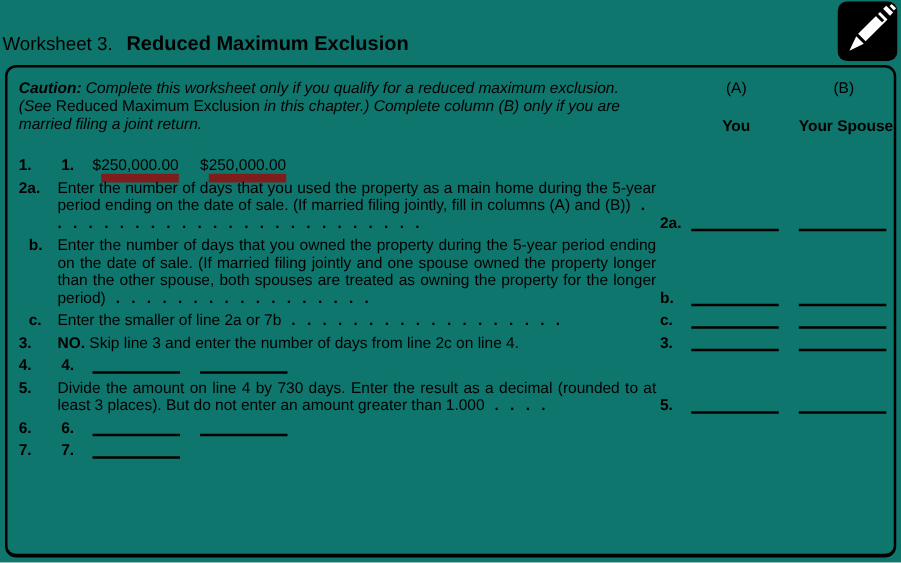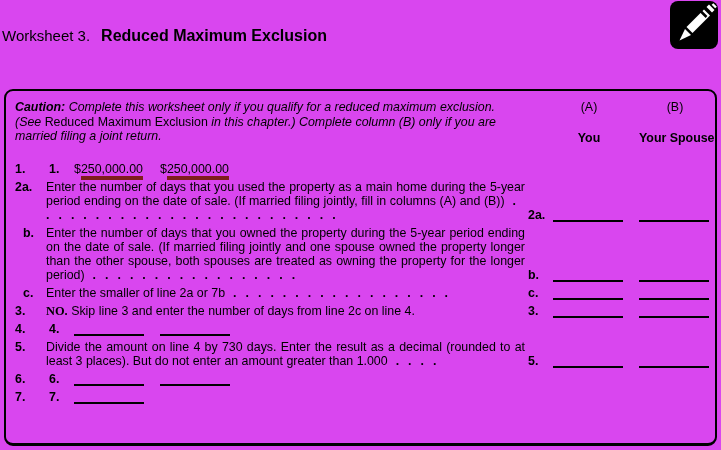--- a/index.html
+++ b/index.html
@@ -1,33 +1,33 @@
 <!DOCTYPE html>
 <html><head>
 <meta charset="utf-8">
 <style>
   * { margin: 0; padding: 0; box-sizing: border-box; }
   html, body { background: #fff; }
   .page {
     position: relative;
     width: 721px; height: 450px;
-    background: #d946ef; color: #000;
+    background: #0f766e; color: #000;
     font-family: "Liberation Sans", sans-serif;
     overflow: hidden;
   }
   .title {
     position: absolute; left: 2px; top: 27px;
     font-size: 15px; white-space: nowrap;
   }
   .title .t-name { font-weight: bold; font-size: 16px; margin-left: 11px; }
   .pencil-box { position: absolute; top: 1px; right: 3px; width: 48px; height: 48px; }
   .box {
     position: absolute; left: 4px; right: 4px; top: 52px; bottom: 4px;
     border: 2px solid #000; border-bottom-width: 3px; border-radius: 9px;
-    padding: 9px 2px 0 9px; overflow: hidden; margin-top: 37px;
+    padding: 9px 2px 0 9px; overflow: hidden;
   }
   .hdr { display: flex; }
   .caution {
     width: 500px; flex: none;
     font-size: 12.4px; line-height: 14.6px; font-style: italic;
   }
   .caution .cap { font-weight: bold; }
   .caution .roman { font-style: normal; }
   .colheads { margin-left: auto; width: 188px; font-size: 12.4px; }
   .ch-row { display: flex; text-align: center; }
@@ -37,30 +37,30 @@
   .ch-b { margin-left: 14px; }
   .body { margin-top: 17px; }
   .row {
     display: flex; align-items: flex-end;
     font-size: 12.4px; line-height: 14px; margin-bottom: 4px;
   }
   .num { width: 31px; flex: none; font-weight: bold; align-self: flex-start; }
   .num.indent { padding-left: 8px; }
   .rtext { flex: 1; text-align: justify; min-width: 0; }
   .para { margin: 0; }
-  .seg-b { font-weight: bold; font-family: Liberation Serif, serif; }
+  .seg-b { font-weight: bold; }
   .seg-i { font-style: italic; }
   .dots { letter-spacing: 9px; padding-left: 8px; font-weight: bold; }
   .answers { flex: none; width: 188px; display: flex; align-items: flex-end; }
   .ans-label { width: 28px; flex: none; text-align: left; font-weight: bold; padding-left: 3px; }
   .cell { width: 72px; flex: none; }
   .cell.b-col { margin-left: 14px; }
   .blank { width: 70px; height: 13px; border-bottom: 2px solid #000; }
   .value { white-space: nowrap; display: inline-block; }
-  .uline { border-bottom: 4px solid #7f1d1d; }
+  .uline { border-bottom: 7px solid #7f1d1d; }
 </style>
 </head>
 <body>
 
 <div class="page">
 
   <div class="title">
     <span class="t-label">Worksheet 3.</span><span class="t-name">Reduced Maximum Exclusion</span>
   </div>
 

